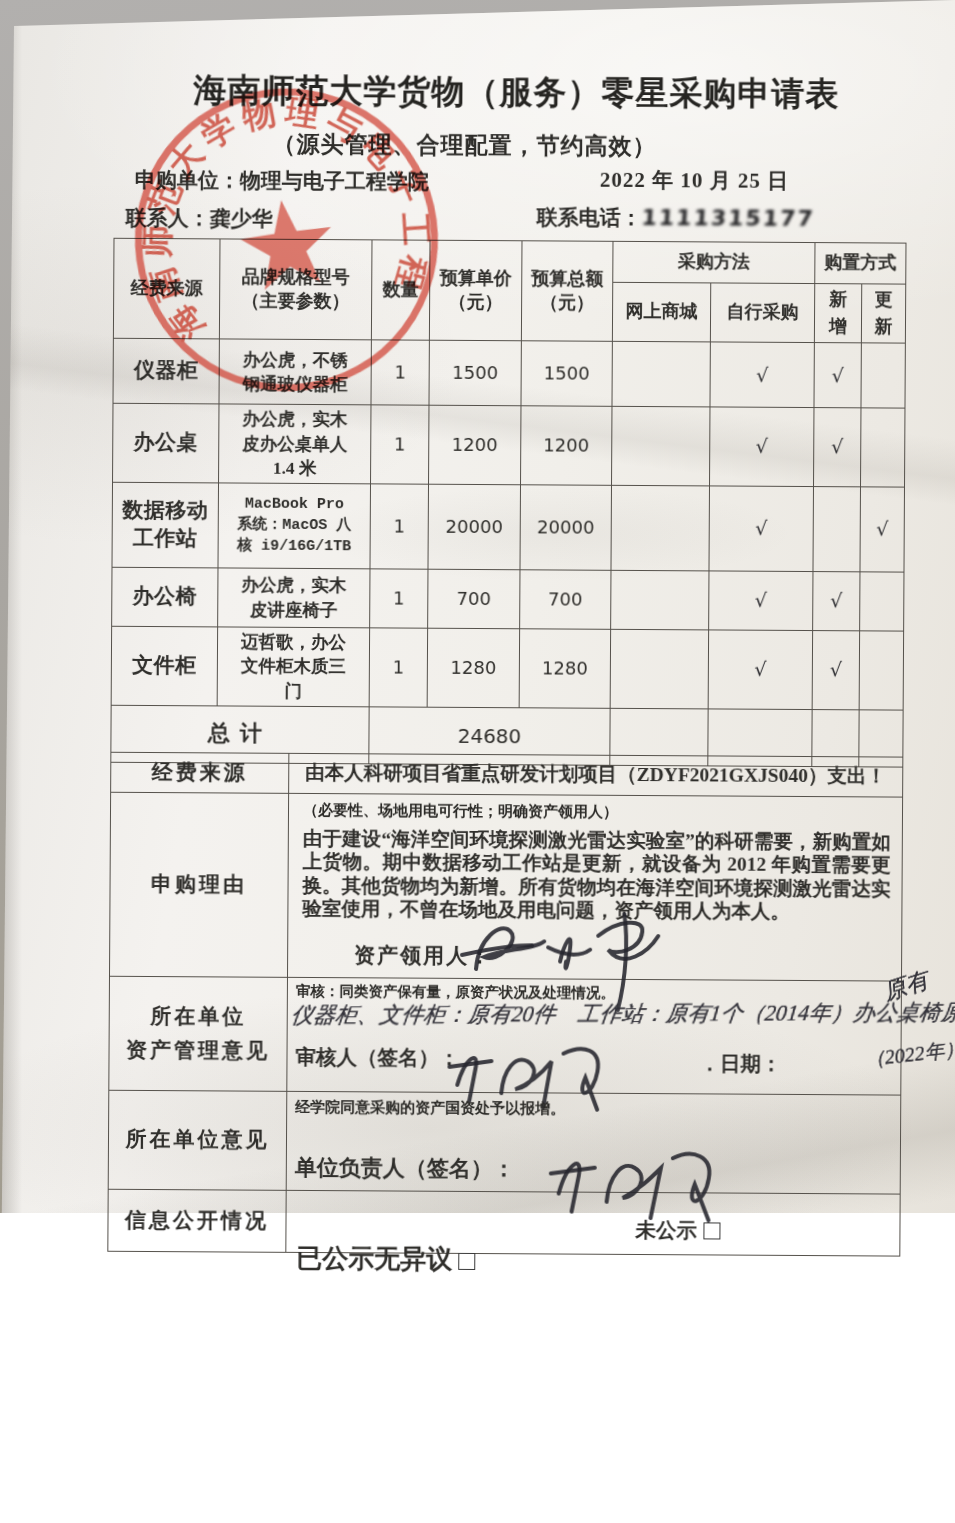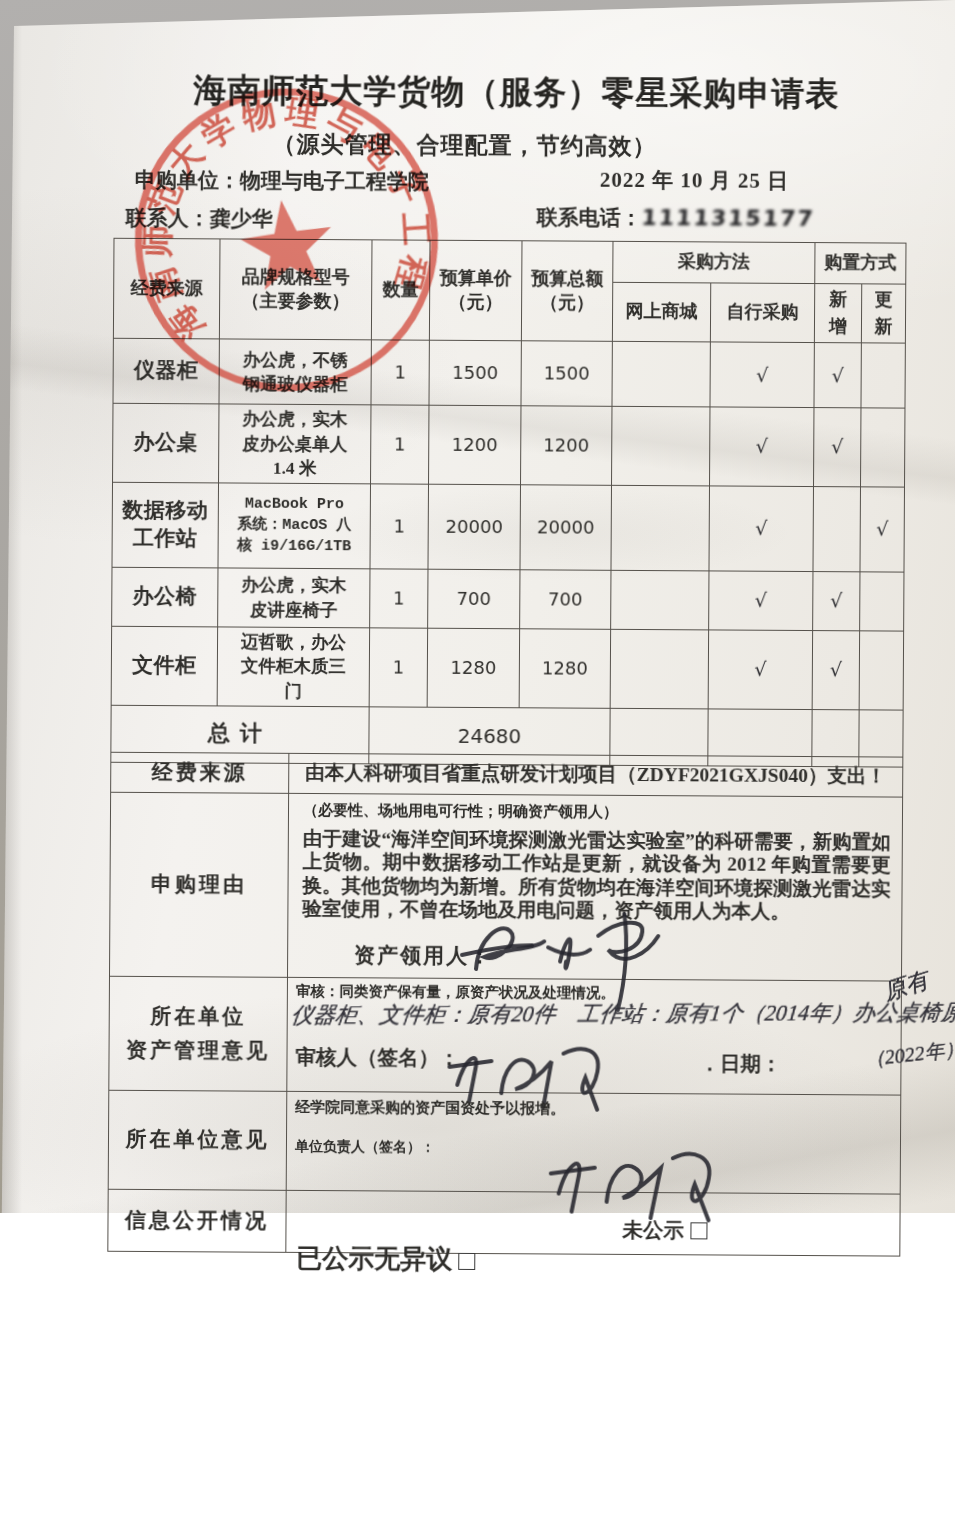--- a/index.html
+++ b/index.html
@@ -58,23 +58,23 @@
   .reason-body{position:absolute;top:33px;left:14px;width:588px;font-size:19.5px;line-height:23.5px;
     text-align:justify;font-weight:600;}
   .recipient{position:absolute;top:148px;left:66px;font-size:21px;letter-spacing:2px;font-weight:600;}
   .audit-hint{top:4px;left:8px;font-size:14.5px;}
   .handw{font-style:italic;color:#34333c;text-shadow:0 0 .4px #222;font-weight:400;}
   .audit-handw{position:absolute;top:20px;left:4px;font-size:22px;white-space:nowrap;
     transform:skewX(-7deg) rotate(-.6deg);}
   .reviewer{position:absolute;top:66px;left:8px;font-size:20.5px;font-weight:600;}
   .datelbl{position:absolute;top:70px;left:392px;font-size:20.5px;font-weight:600;margin-left:20px;}
   .approve-hint{top:6px;left:8px;font-size:15px;}
-  .headlbl{position:absolute;top:46px;left:8px;font-size:14px;font-weight:600;}
+  .headlbl{position:absolute;top:62px;left:8px;font-size:22px;font-weight:600;}
   .opt1{position:absolute;top:18px;left:10px;font-size:26px;font-weight:700;margin-top:33px;}
-  .opt2{position:absolute;top:24px;left:336px;font-size:20.5px;font-weight:600;}
+  .opt2{position:absolute;top:24px;left:349px;font-size:20.5px;font-weight:600;}
   .cb{display:inline-block;width:15px;height:15px;border:1.5px solid #3a3a3a;margin-left:6px;vertical-align:-2px;}
 
   .sig{position:absolute;pointer-events:none;}
   .sig path{fill:none;stroke:#26262e;stroke-width:4;stroke-linecap:round;opacity:.88;}
   .note1{left:886px;top:968px;font-size:23px;transform:rotate(-18deg);white-space:nowrap;}
   .note2{left:868px;top:1038px;font-size:20px;transform:rotate(-7deg);white-space:nowrap;}
   .stampbox{left:118px;top:74px;width:334px;height:334px;opacity:.8;mix-blend-mode:multiply;
     filter:blur(.6px);transform:rotate(-8deg);}
 </style>
 </head>

